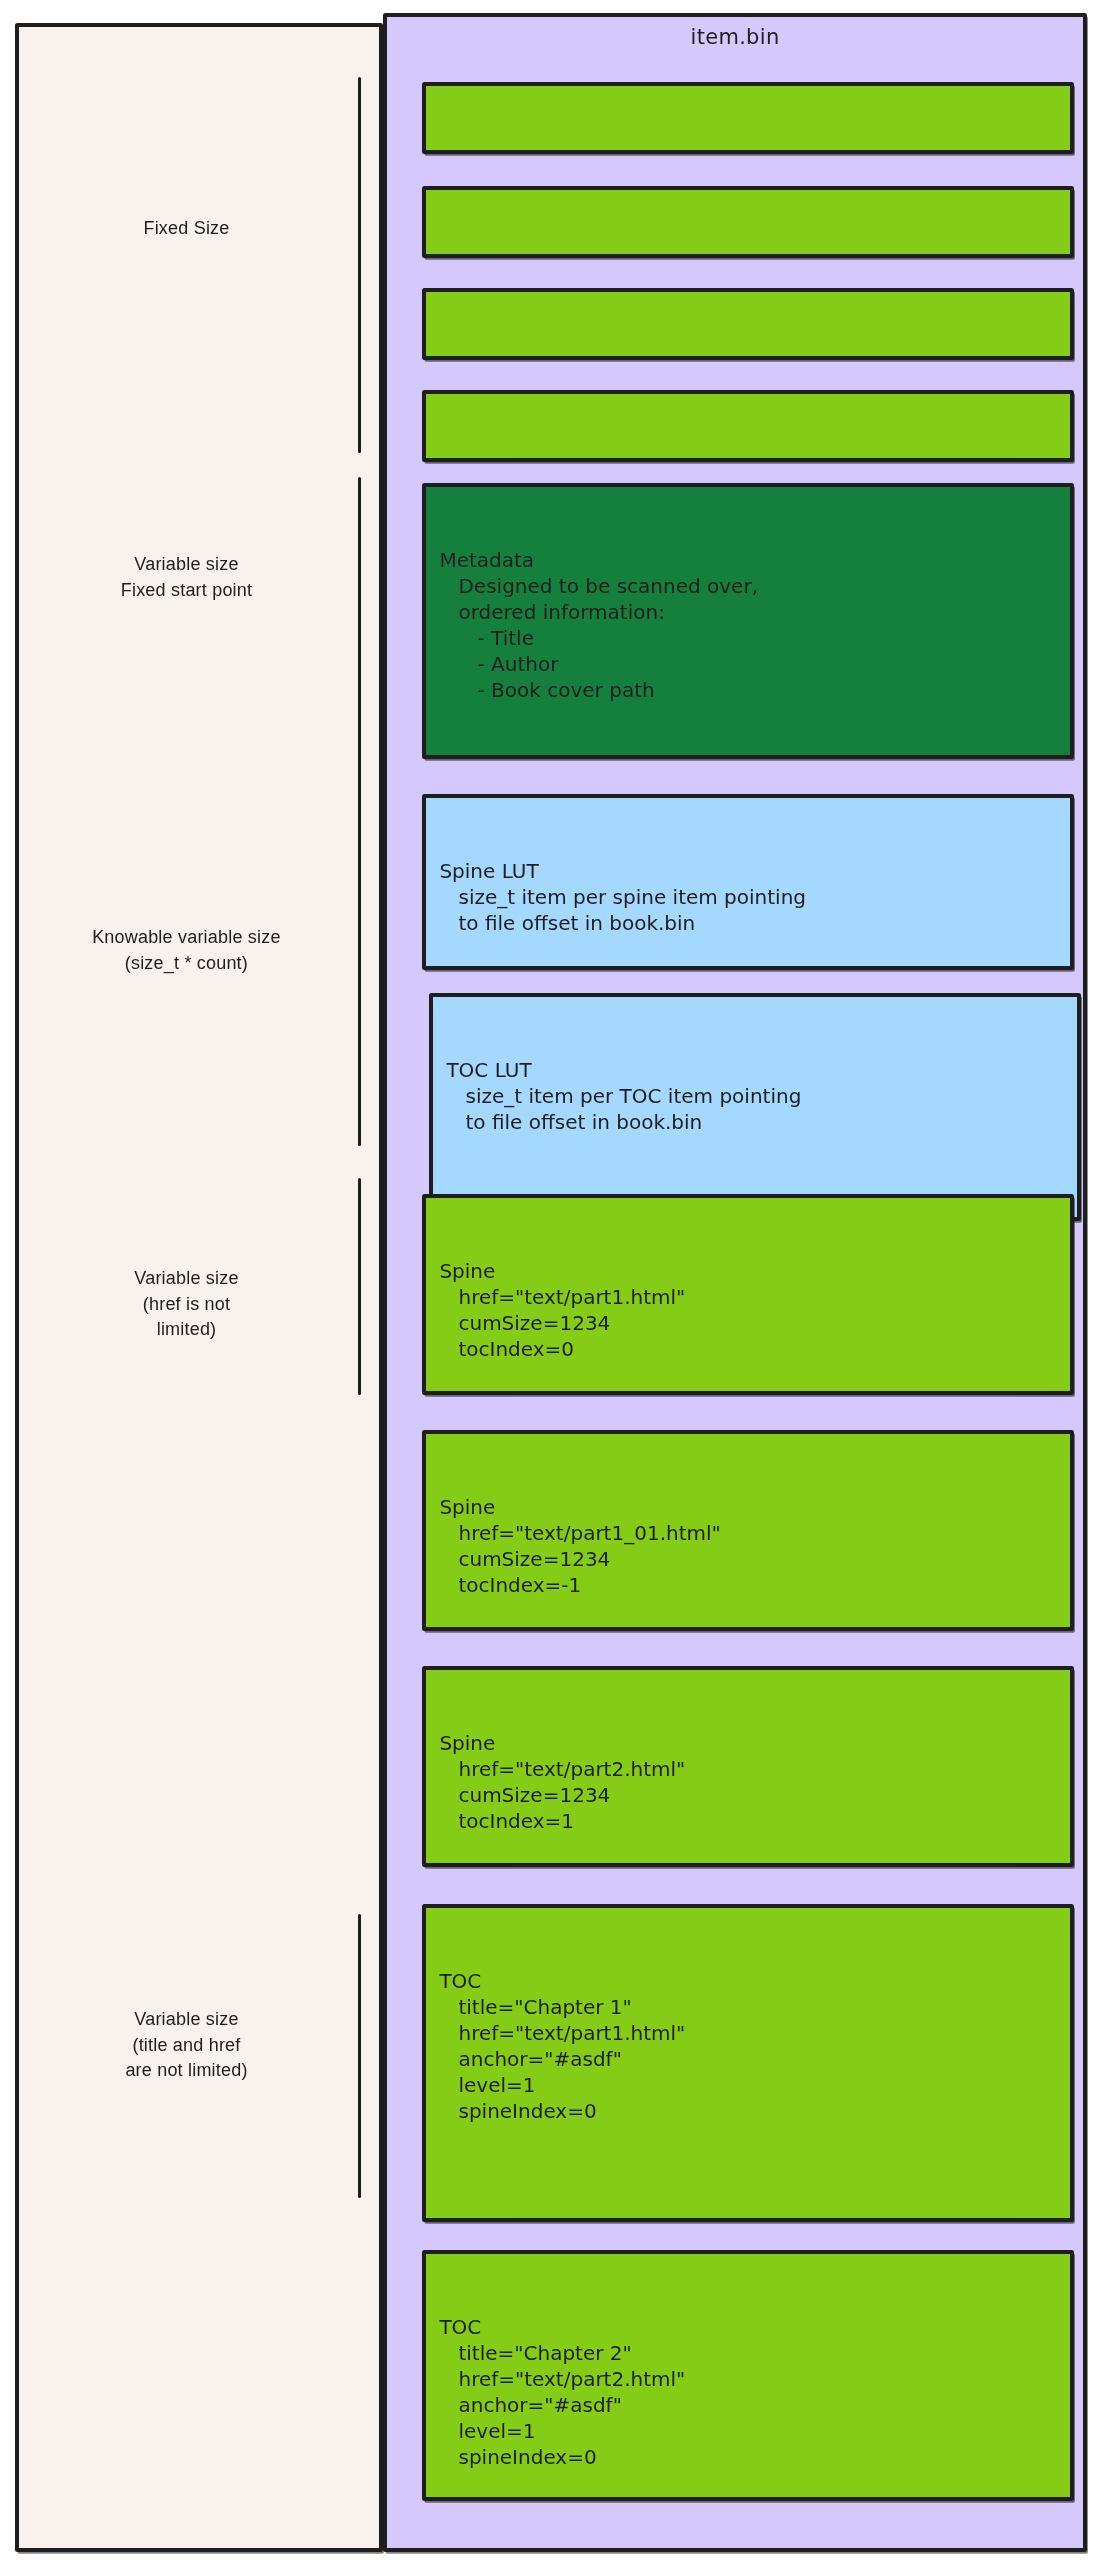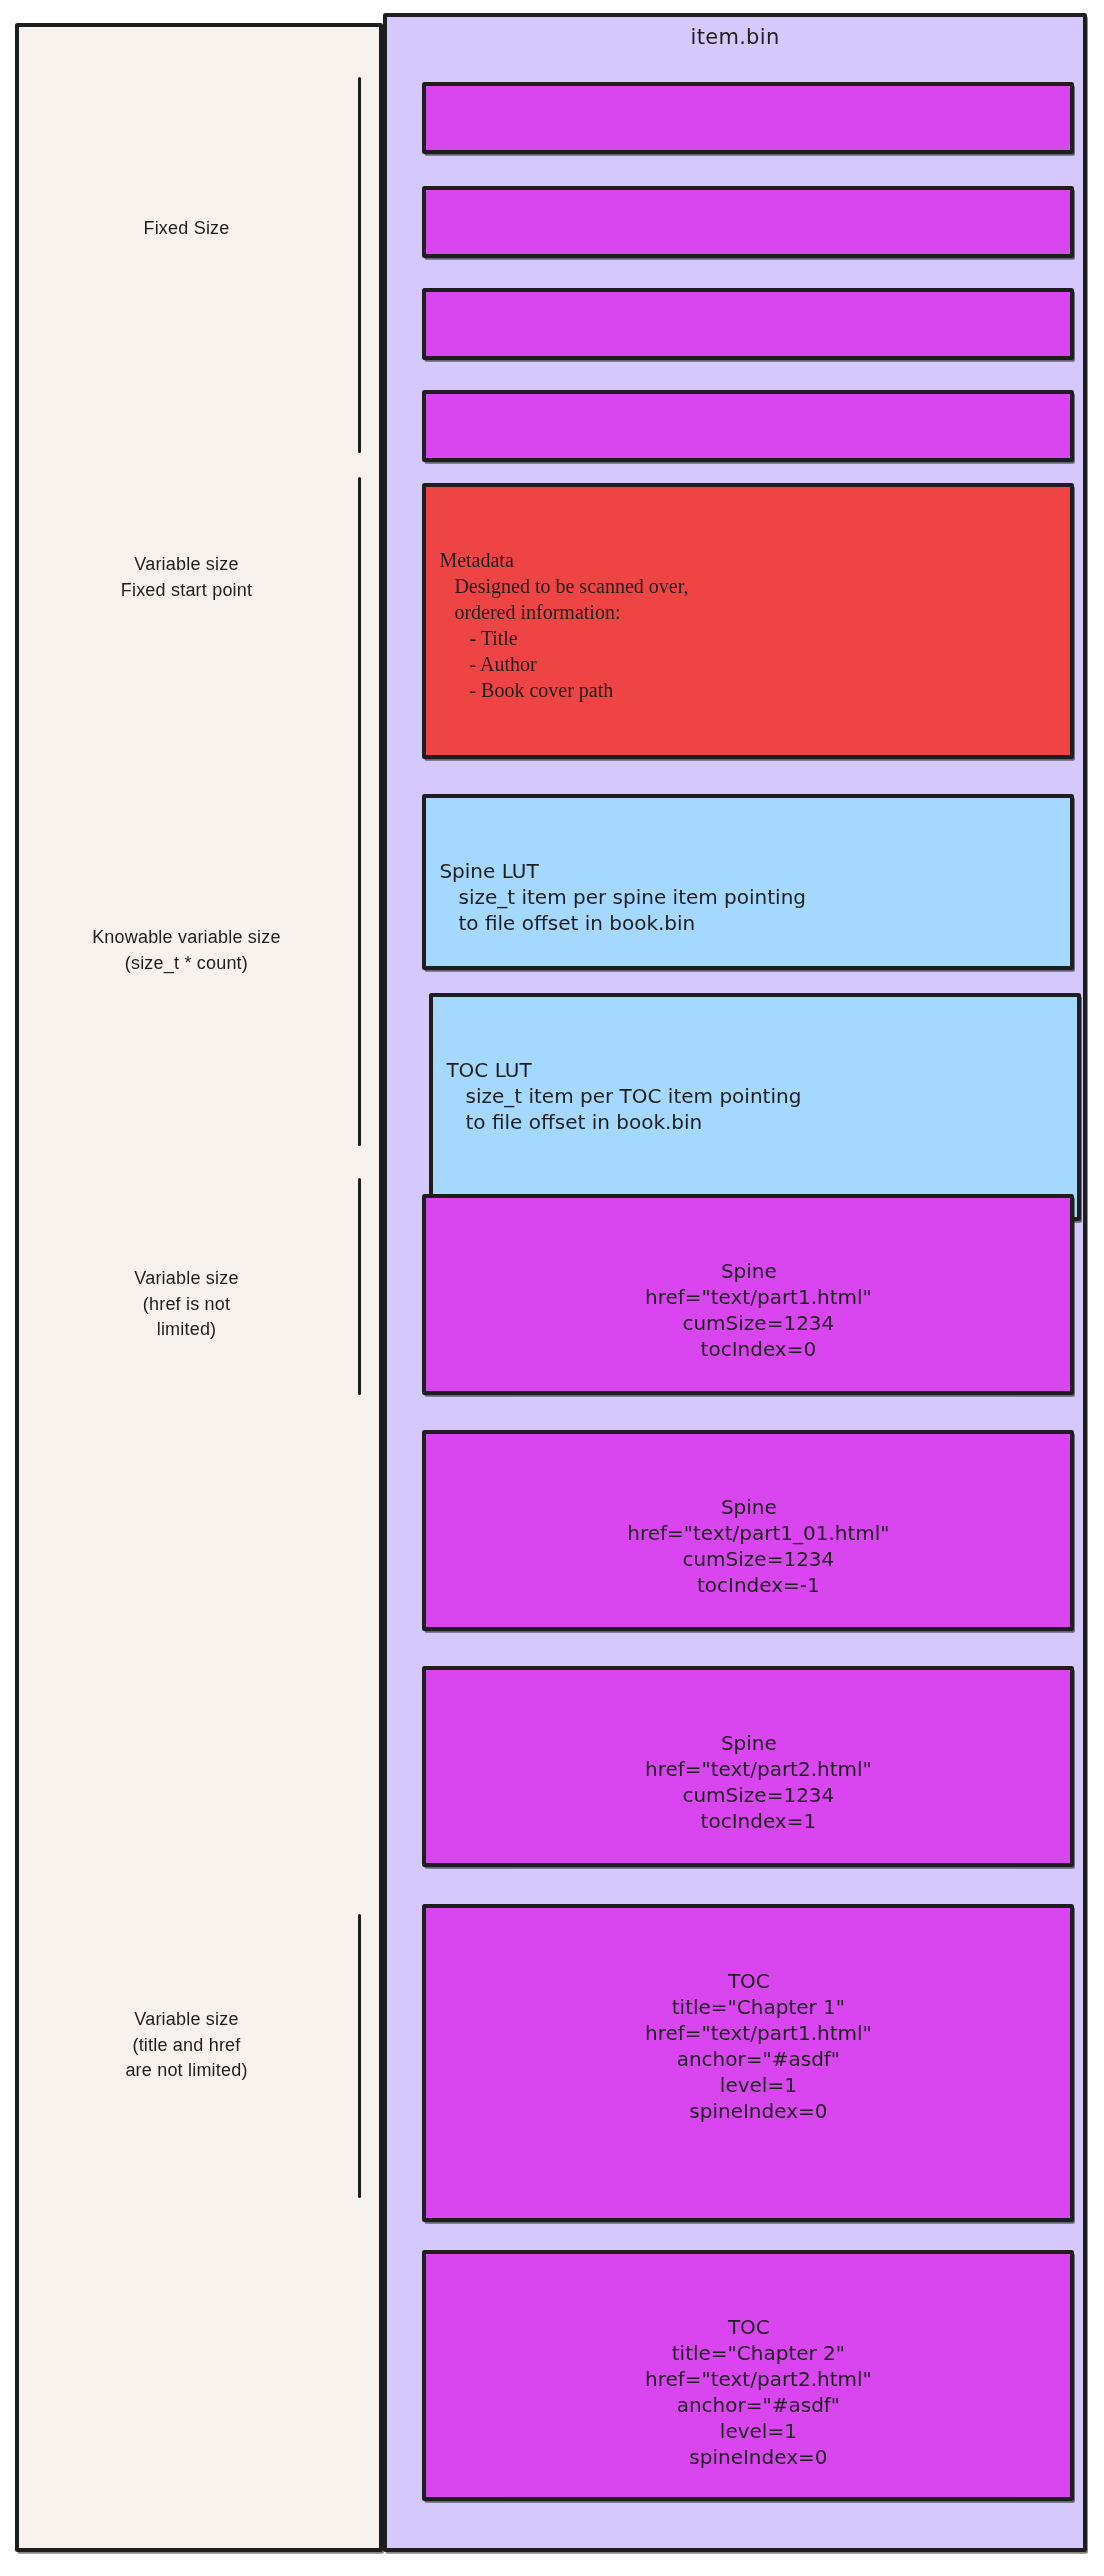--- a/index.html
+++ b/index.html
@@ -90,22 +90,22 @@
     border-radius: 2.5px;
     box-shadow: 1.7px 2.5px 0 -0.8px rgba(30,30,30,.60);
     padding: 8.4px 11.7px 8.4px 13.4px;
     color: #1e1e1e;
     font-family: "DejaVu Sans", sans-serif;
     font-size: 20px;
     line-height: 1.30;
     white-space: pre;
     overflow: hidden;
   }
-  .record.green  { background: #d946ef; text-align: center; }
-  .record.yellow { background: #ef4444; font-family: Liberation Serif, serif; }
+  .record.green  { background: #84cc16; }
+  .record.yellow { background: #15803d; }
   .record.blue   { background: #a5d8ff; margin-top: 8px; }
 
   .record .body {
     display: block;
   }
 </style>
 </head>
 <body>
 
 <div id="canvas">

